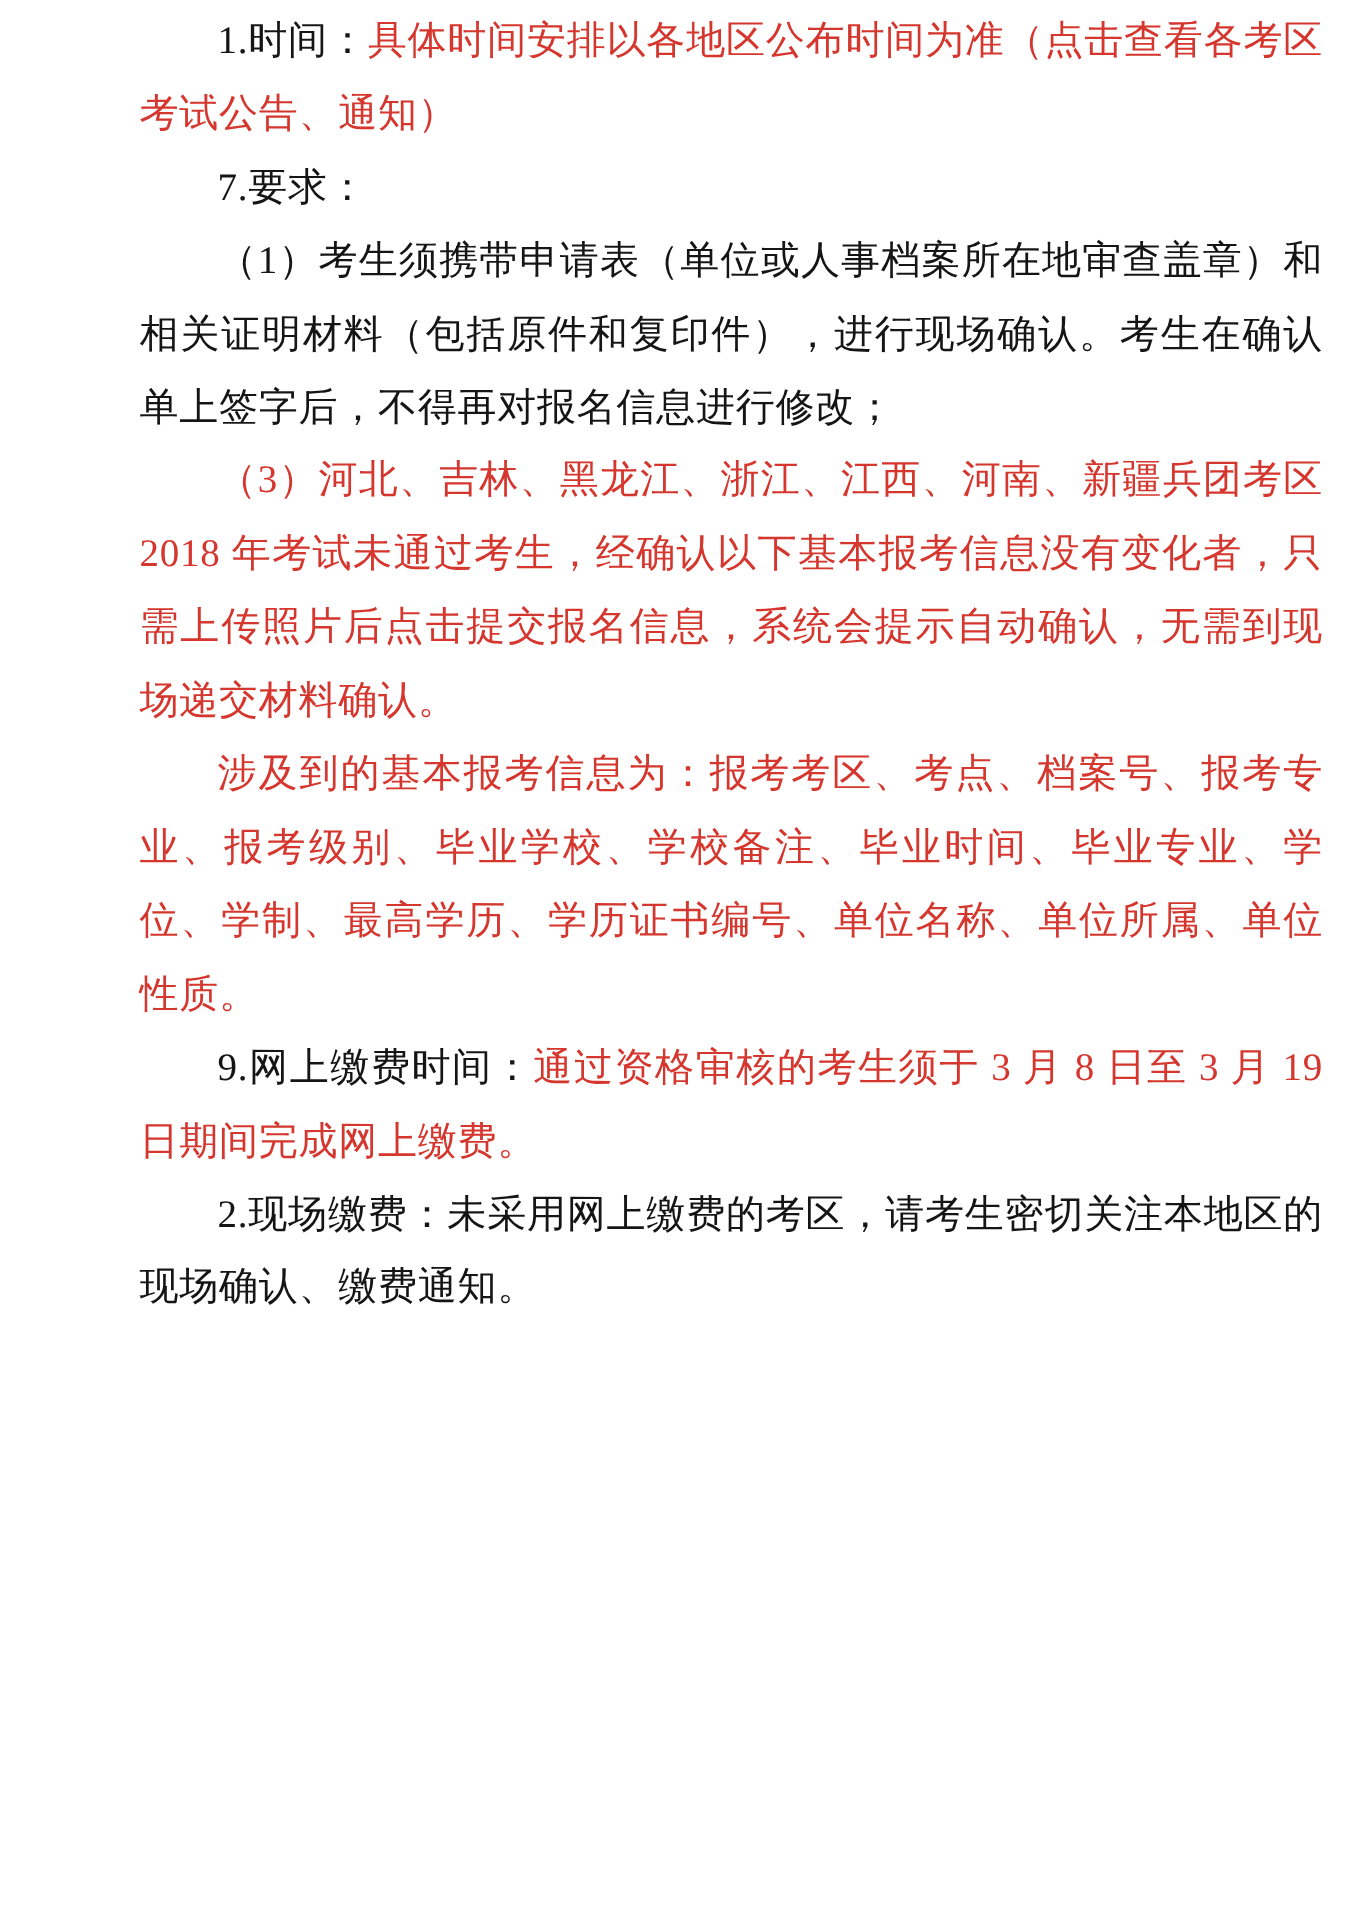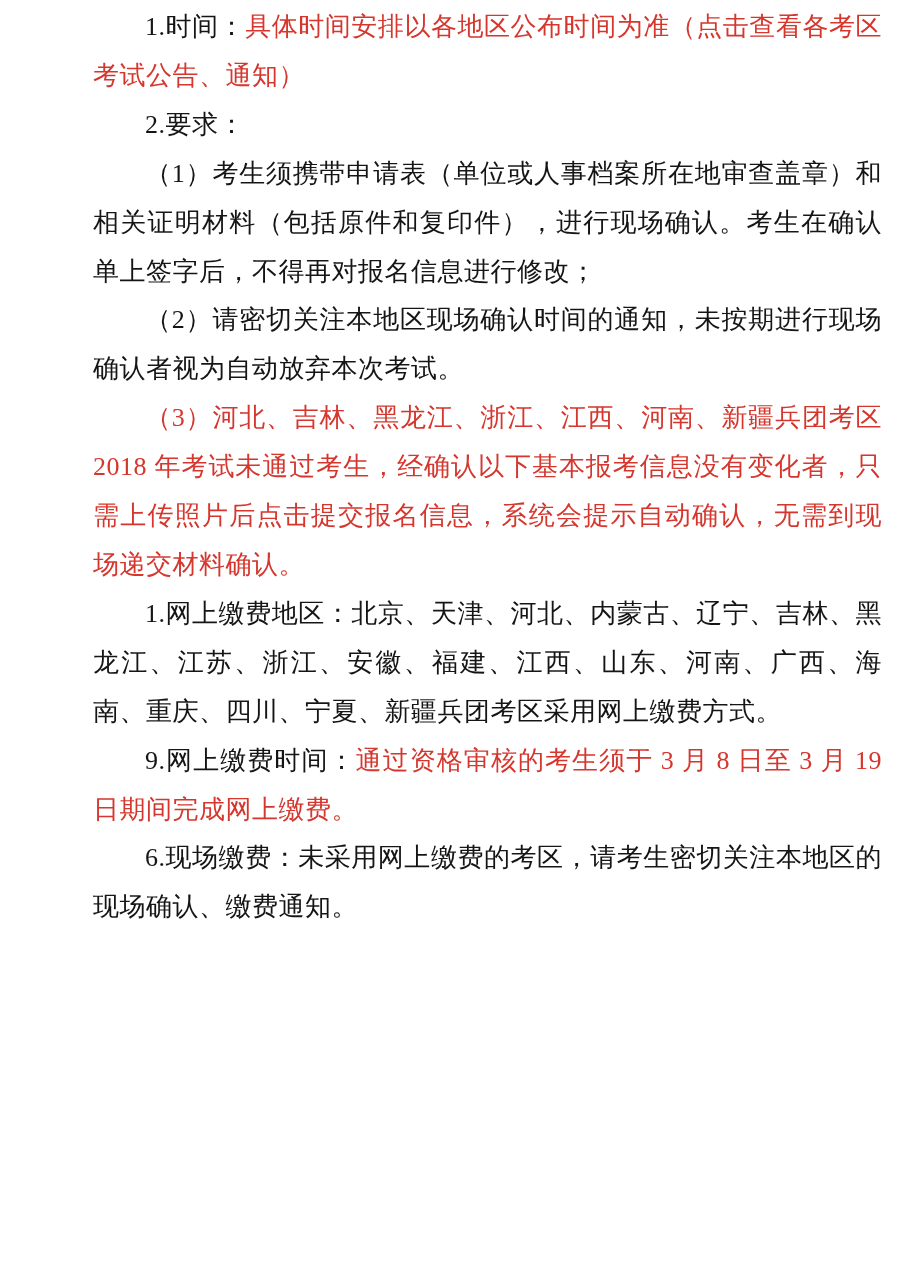--- a/index.html
+++ b/index.html
@@ -34,30 +34,29 @@
   .bold { font-weight: bold; }
   .link-red { color: var(--accent_red); text-decoration: none; cursor: pointer; }
 </style>
 </head>
 <body>
 
 <div class="page">
 
   <p class="para"><span class="seg-black">1.时间：</span><span class="link-red">具体时间安排以各地区公布时间为准（点击查看各考区考试公告、通知）</span></p>
 
-  <p class="para"><span class="seg-black">2.要求：</span></p>
+  <p class="para"><span class="seg-black">7.要求：</span></p>
 
   <p class="para"><span class="seg-black">（1）考生须携带申请表（单位或人事档案所在地审查盖章）和相关证明材料（包括原件和复印件），进行现场确认。考生在确认单上签字后，不得再对报名信息进行修改；</span></p>
 
-  <p class="para"><span class="seg-black">（2）请密切关注本地区现场确认时间的通知，未按期进行现场确认者视为自动放弃本次考试。</span></p>
 
   <p class="para"><span class="seg-red">（3）河北、吉林、黑龙江、浙江、江西、河南、新疆兵团考区 2018 年考试未通过考生，经确认以下基本报考信息没有变化者，只需上传照片后点击提交报名信息，系统会提示自动确认，无需到现场递交材料确认。</span></p>
+
+  <p class="para"><span class="seg-red">涉及到的基本报考信息为：报考考区、考点、档案号、报考专业、报考级别、毕业学校、学校备注、毕业时间、毕业专业、学位、学制、最高学历、学历证书编号、单位名称、单位所属、单位性质。</span></p>
 
 
 
 
-  <p class="para"><span class="seg-black">1.网上缴费地区：北京、天津、河北、内蒙古、辽宁、吉林、黑龙江、江苏、浙江、安徽、福建、江西、山东、河南、广西、海南、重庆、四川、宁夏、新疆兵团考区采用网上缴费方式。</span></p>
-
   <p class="para"><span class="seg-black">9.网上缴费时间：</span><span class="seg-red">通过资格审核的考生须于 3 月 8 日至 3 月 19 日期间完成网上缴费。</span></p>
 
-  <p class="para"><span class="seg-black">6.现场缴费：未采用网上缴费的考区，请考生密切关注本地区的现场确认、缴费通知。</span></p>
+  <p class="para"><span class="seg-black">2.现场缴费：未采用网上缴费的考区，请考生密切关注本地区的现场确认、缴费通知。</span></p>
 
 </div>
 
 </body></html>

